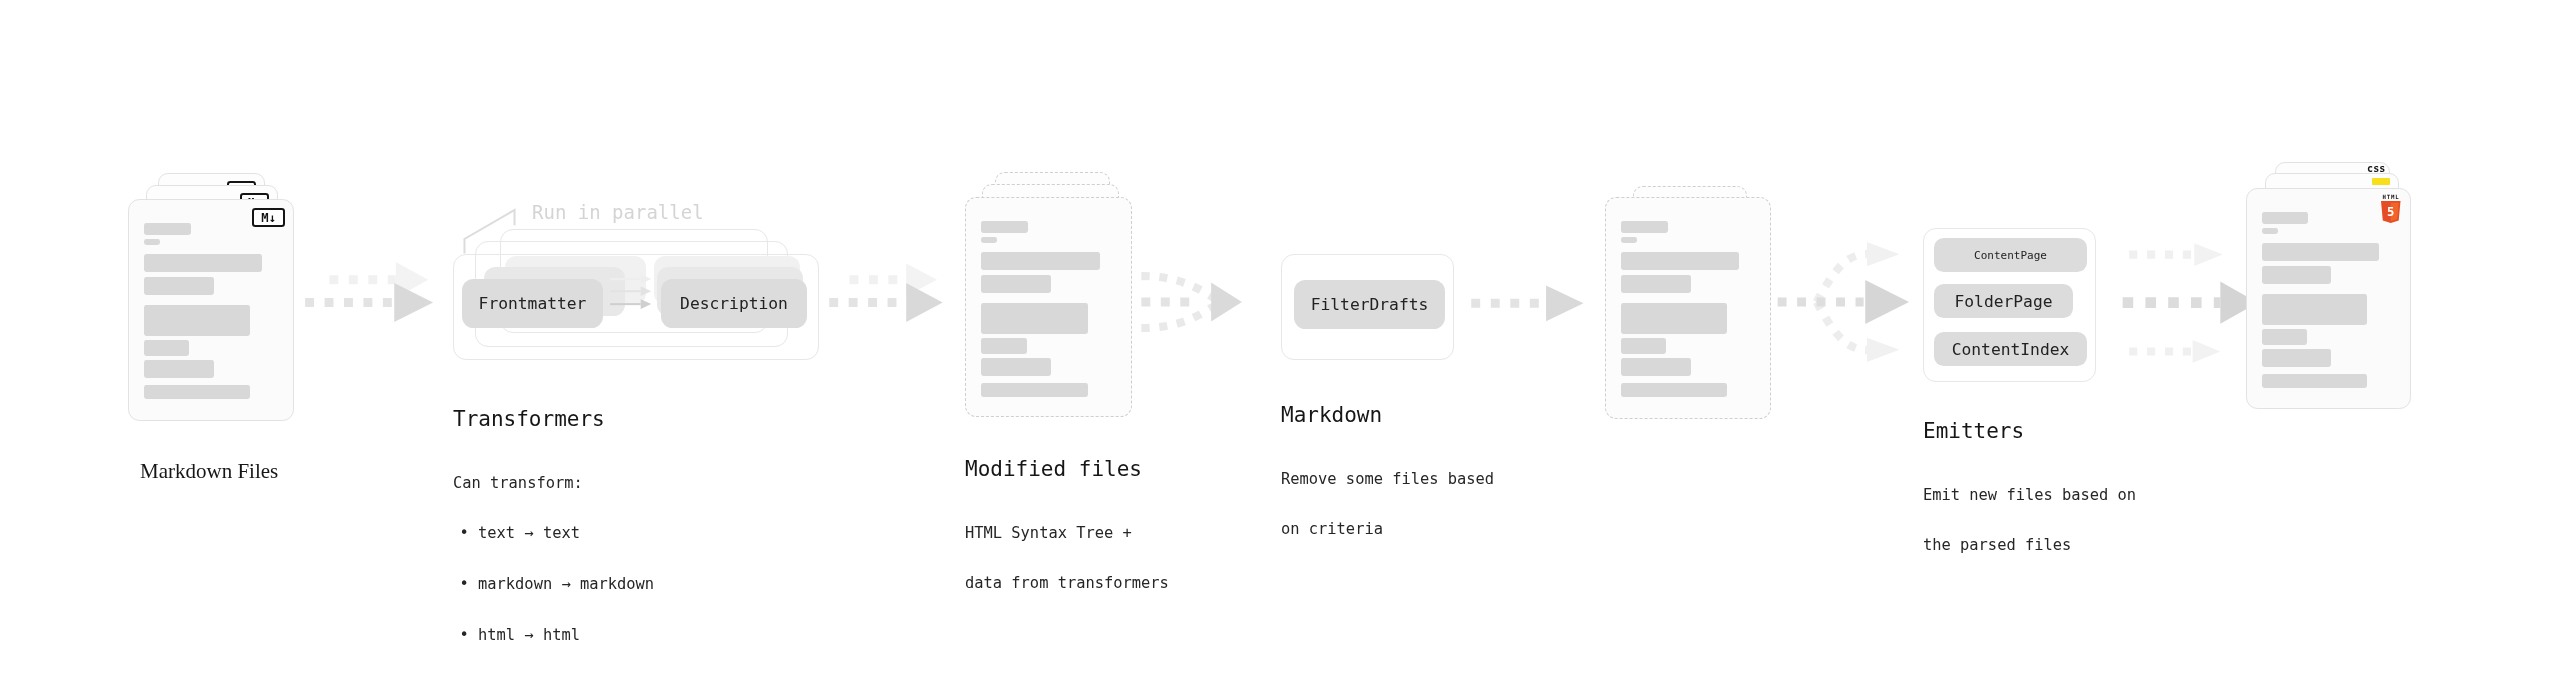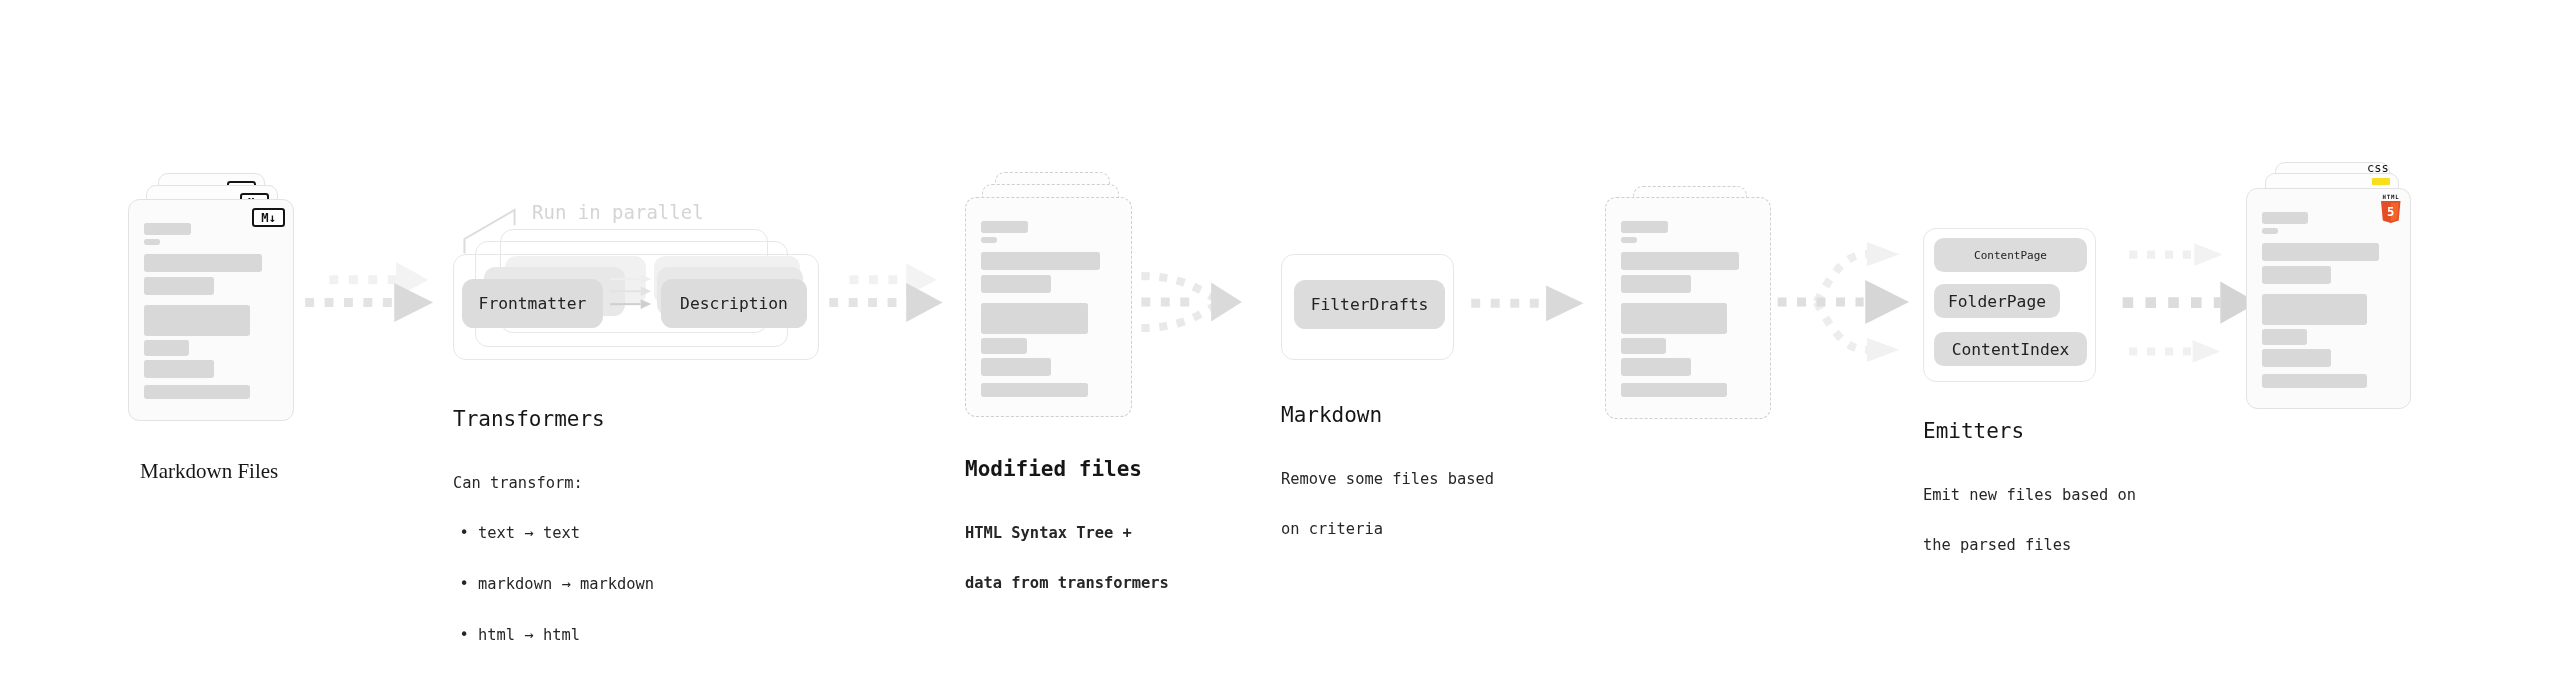--- a/index.html
+++ b/index.html
@@ -32,21 +32,21 @@
     width:32.5px;height:18.7px;
     border:2.4px solid #141414;border-radius:3.3px;
     background:#ffffff;color:#141414;
     font-weight:bold;font-size:12.2px;line-height:16.3px;text-align:center;
     box-sizing:border-box;white-space:pre;
   }
   .md-badge.small{width:29px;height:17px;font-size:10.6px;line-height:14px;border-width:2px;top:6.5px;}
 
   
   .css-badge{position:absolute;top:3.3px;right:7.3px;width:14.6px;text-align:center;}
-  .css-badge .txt{font-size:12px;font-weight:normal;color:#141414;line-height:5.7px;}
+  .css-badge .txt{font-size:10px;font-weight:bold;color:#141414;line-height:5.7px;}
   .css-badge .bar-b{height:2.4px;margin-top:0.8px;border-radius:0.8px;}
   .js-badge{position:absolute;top:4.1px;right:8.1px;width:18px;height:7.3px;border-radius:0.8px;}
   .html-badge{position:absolute;top:4.9px;right:8.1px;width:22px;text-align:center;}
   .html-badge .txt{font-size:5.7px;font-weight:bold;letter-spacing:0.8px;color:#141414;line-height:6.5px;}
 
   
   .outline-box{
     position:absolute;border:1.6px solid #e7e7e7;border-radius:13px;
     background:transparent;box-sizing:border-box;
   }
@@ -149,21 +149,21 @@
         <div class="bar" style="width: 35%; height: 12.2px; margin-bottom: 4.1px;"></div>
         <div class="bar" style="width: 12%; height: 5.7px; margin-bottom: 9px;"></div>
         <div class="bar" style="width: 88%; height: 18px; margin-bottom: 4.9px;"></div>
         <div class="bar" style="width: 52%; height: 18px; margin-bottom: 9.8px;"></div>
         <div class="bar" style="width: 79%; height: 31px; margin-bottom: 4.1px;"></div>
         <div class="bar" style="width: 34%; height: 16.3px; margin-bottom: 4.1px;"></div>
         <div class="bar" style="width: 52%; height: 18px; margin-bottom: 6.5px;"></div>
         <div class="bar" style="width: 79%; height: 14px; margin-bottom: 0px;"></div>
       </div>
   </div>
-  <div class="caption" style="left:965px;top:427px;font-weight:bold;">
+  <div class="caption" style="left:965px;top:427px;">
     <div class="h">Modified files</div>
     <div class="sub">HTML Syntax Tree +</div>
     <div class="sub">data from transformers</div>
   </div>
 
   <svg class="abs" style="left:1138px;top:268px;" width="130" height="73" viewBox="0 0 160 90">
     <path d="M4,10 C50,10 72,24 92,36" stroke="#e9e9e9" stroke-width="10" stroke-dasharray="10 12" fill="none"></path>
     <path d="M4,74 C50,74 72,60 92,48" stroke="#e9e9e9" stroke-width="10" stroke-dasharray="10 12" fill="none"></path>
     <line x1="4" y1="42" x2="70" y2="42" stroke="#e3e3e3" stroke-width="11" stroke-dasharray="11 13"></line>
     <polygon points="90,18 128,42 90,66" fill="#dadada"></polygon>
@@ -200,21 +200,21 @@
     <path d="M50,86 C70,50 85,27 112,27" stroke="#ededed" stroke-width="10" stroke-dasharray="10 12" fill="none"></path>
     <path d="M50,86 C70,122 85,145 112,145" stroke="#ededed" stroke-width="10" stroke-dasharray="10 12" fill="none"></path>
     <line x1="2" y1="86" x2="108" y2="86" stroke="#dedede" stroke-width="11" stroke-dasharray="11 13"></line>
     <polygon points="112,12 152,27 112,42" fill="#f1f1f1"></polygon>
     <polygon points="112,130 152,145 112,160" fill="#f1f1f1"></polygon>
     <polygon points="110,59 164,86 110,113" fill="#d6d6d6"></polygon>
   </svg>
 
   <div class="outline-box" style="left:1923px;top:228px;width:173px;height:154px;"></div>
   <div class="node-btn em" style="left:1934px;top:238px;width:153px;height:34px;font-size:11px;">ContentPage</div>
-  <div class="node-btn em" style="left:1934px;top:284px;width:126px;height:34px;font-size:16.3px;">FolderPage</div>
+  <div class="node-btn em" style="left:1934px;top:284px;width:139px;height:34px;font-size:16.3px;">FolderPage</div>
   <div class="node-btn em" style="left:1934px;top:332px;width:153px;height:34px;font-size:16.3px;">ContentIndex</div>
   <div class="caption" style="left:1923px;top:389px;">
     <div class="h">Emitters</div>
     <div class="sub">Emit new files based on</div>
     <div class="sub">the parsed files</div>
   </div>
 
   <svg class="abs" style="left:2121px;top:231px;" width="140" height="140" viewBox="0 0 172 172">
     <line x1="10" y1="29" x2="90" y2="29" stroke="#f0f0f0" stroke-width="10" stroke-dasharray="10 12"></line>
     <polygon points="90,15 125,29 90,43" fill="#f2f2f2"></polygon>

